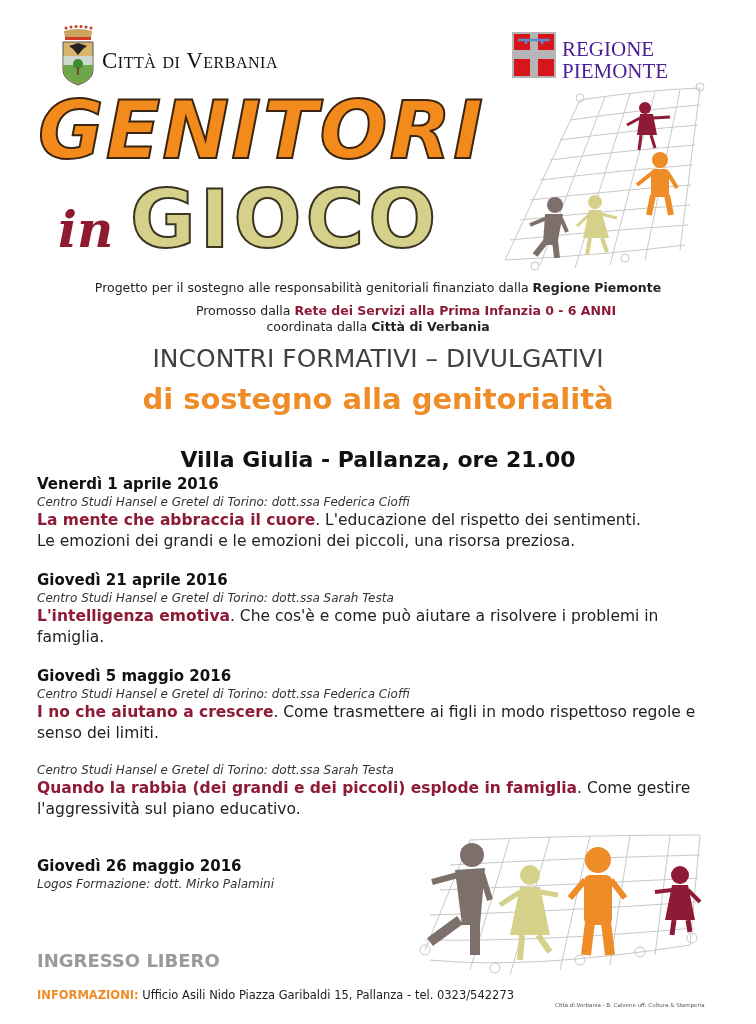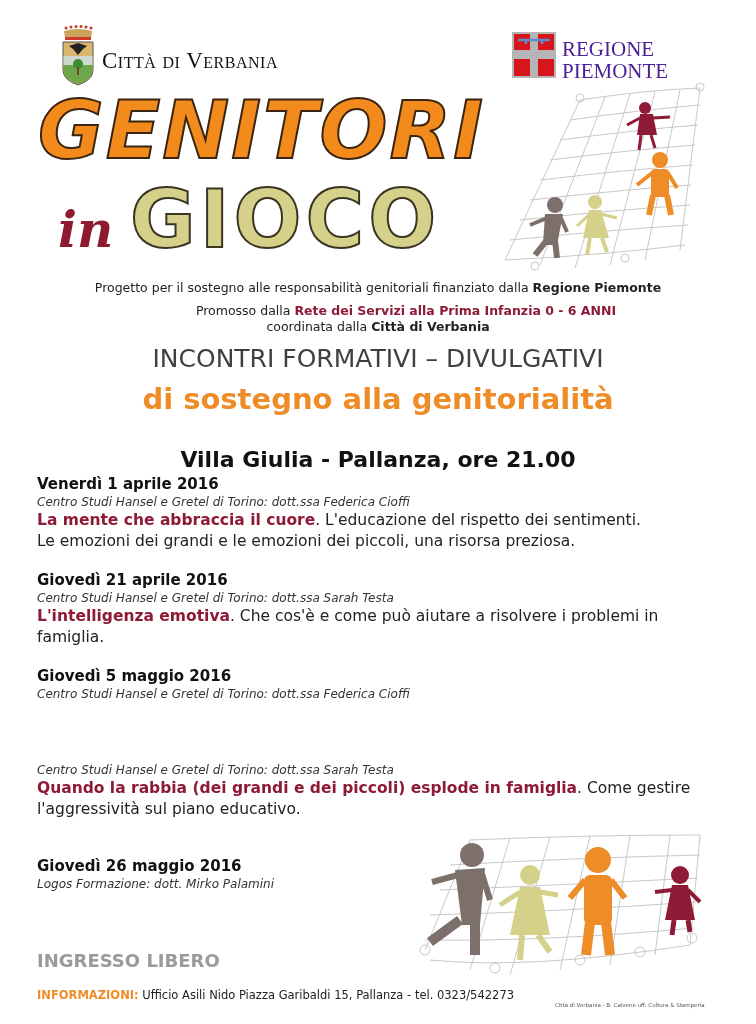--- a/index.html
+++ b/index.html
@@ -156,20 +156,21 @@
 
 <div class="event" style="top:570px;">
   <div class="ev-date">Giovedì 21 aprile 2016</div>
   <div class="ev-speaker">Centro Studi Hansel e Gretel di Torino: dott.ssa Sarah Testa</div>
   <div class="ev-desc" style="width:660px;"><span class="ev-title">L'intelligenza emotiva</span><span>. Che cos'è e come può aiutare a risolvere i problemi in famiglia.</span></div>
 </div>
 
 <div class="event" style="top:666px;">
   <div class="ev-date">Giovedì 5 maggio 2016</div>
   <div class="ev-speaker">Centro Studi Hansel e Gretel di Torino: dott.ssa Federica Cioffi</div>
+  <div class="ev-desc" style="width:660px;"><span class="ev-title">I no che aiutano a crescere</span><span>. Come trasmettere ai figli in modo rispettoso regole e senso dei limiti.</span></div>
 </div>
 
 <div class="event" style="top:762px;">
   <div class="ev-speaker">Centro Studi Hansel e Gretel di Torino: dott.ssa Sarah Testa</div>
   <div class="ev-desc" style="width:680px;"><span class="ev-title">Quando la rabbia (dei grandi e dei piccoli) esplode in famiglia</span><span>. Come gestire l'aggressività sul piano educativo.</span></div>
 </div>
 
 <div class="event" style="top:856px; width:340px;">
   <div class="ev-date">Giovedì 26 maggio 2016</div>
   <div class="ev-speaker">Logos Formazione: dott. Mirko Palamini</div>

